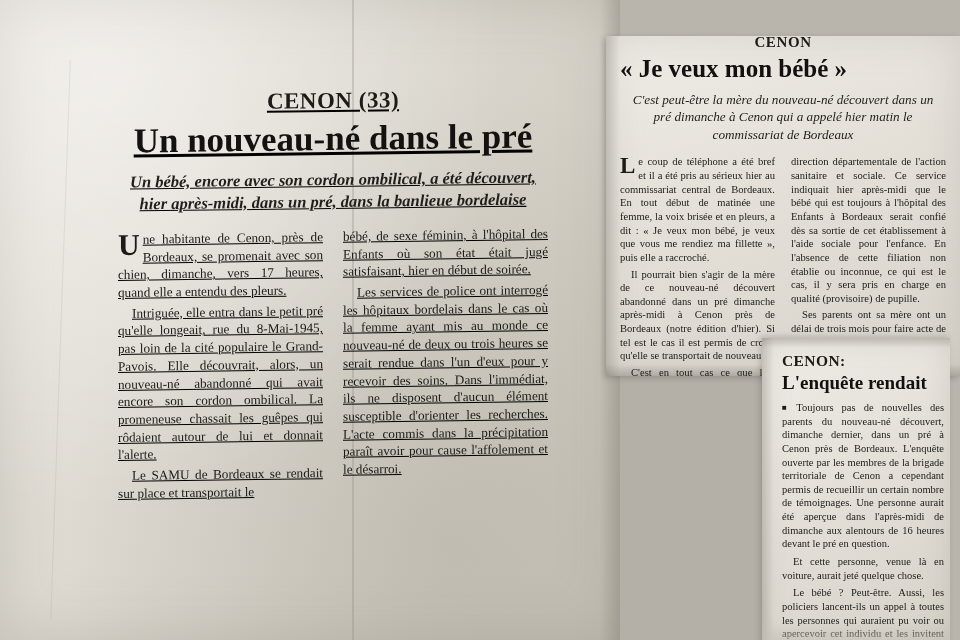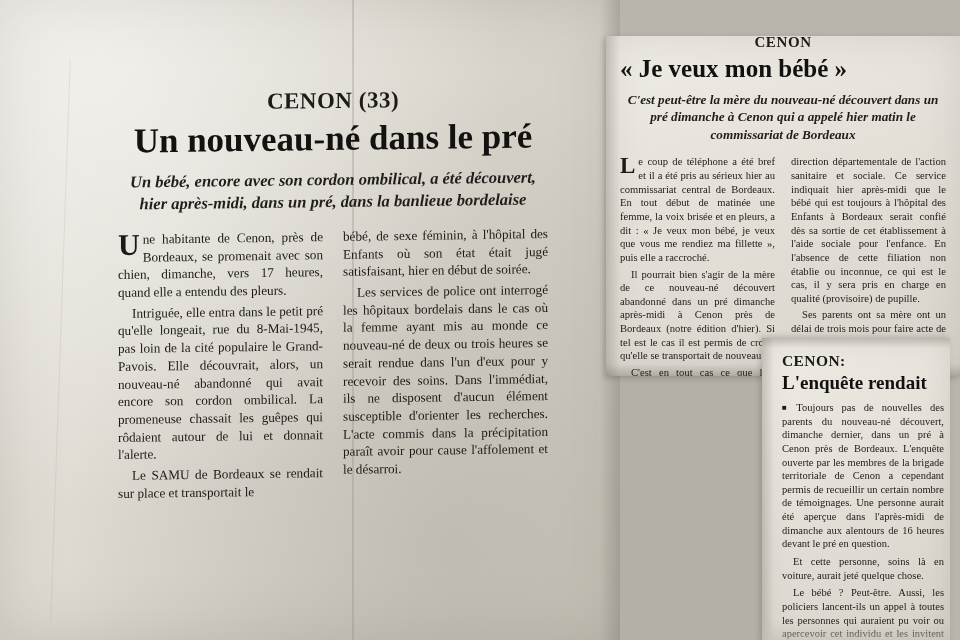--- a/index.html
+++ b/index.html
@@ -43,20 +43,21 @@
     position: absolute;
     background: rgba(140,135,125,0.30);
     pointer-events: none;
   }
 
   .main-inner {
     position: absolute;
     left: 118px;
     top: 88px;
     width: 430px;
+    text-decoration: underline;
   }
   .main-kicker {
     font-family: "Liberation Serif", serif;
     font-weight: bold;
     font-size: 23px;
     letter-spacing: 0.5px;
     text-align: center;
     color: #1d1b18;
     transform: skewY(-0.7deg);
     margin-bottom: 6px;
@@ -136,21 +137,21 @@
   }
   .tr-head {
     font-weight: bold;
     font-size: 25px;
     color: #121110;
     margin: 2px 0 8px 0;
   }
   .tr-stand {
     text-align: center;
     font-style: italic;
-    font-weight: bold;
+    font-weight: normal;
     font-size: 13.2px;
     line-height: 1.32;
     color: #201e1b;
     margin: 0 6px 12px 6px;
   }
   .tr-cols {
     display: flex;
     gap: 16px;
   }
   .tr-col {
@@ -294,20 +295,20 @@
   <div class="clip-br">
     <div class="grain"></div>
     <div class="crease" style="left:0;top:0;width:12px;height:310px;background:linear-gradient(to right, rgba(120,115,105,0.28) 0%, rgba(150,145,135,0) 100%);"></div>
     <div class="crease" style="left:0;top:0;width:198px;height:10px;background:linear-gradient(to bottom, rgba(110,105,95,0.30) 0%, rgba(150,145,135,0) 100%);"></div>
 
     <div class="br-inner">
       <div class="br-kicker">CENON:</div>
       <div class="br-head">L'enquête rendait</div>
       <div class="br-body">
         <p class="noindent sqbullet">Toujours pas de nouvelles des parents du nouveau-né découvert, dimanche dernier, dans un pré à Cenon près de Bordeaux. L'enquête ouverte par les membres de la brigade territoriale de Cenon a cependant permis de recueillir un certain nombre de témoignages. Une personne aurait été aperçue dans l'après-midi de dimanche aux alentours de 16 heures devant le pré en question.</p>
-        <p>Et cette personne, soins là en voiture, aurait jeté quelque chose.</p>
+        <p>Et cette personne, venue là en voiture, aurait jeté quelque chose.</p>
         <p>Le bébé ? Peut-être. Aussi, les policiers lancent-ils un appel à toutes les personnes qui auraient pu voir ou apercevoir cet individu et les invitent à se faire connaître à la brigade territoriale de</p>
       </div>
     </div>
     <div class="fade-bottom"></div>
   </div>
 
 </div>
 
 </body></html>

